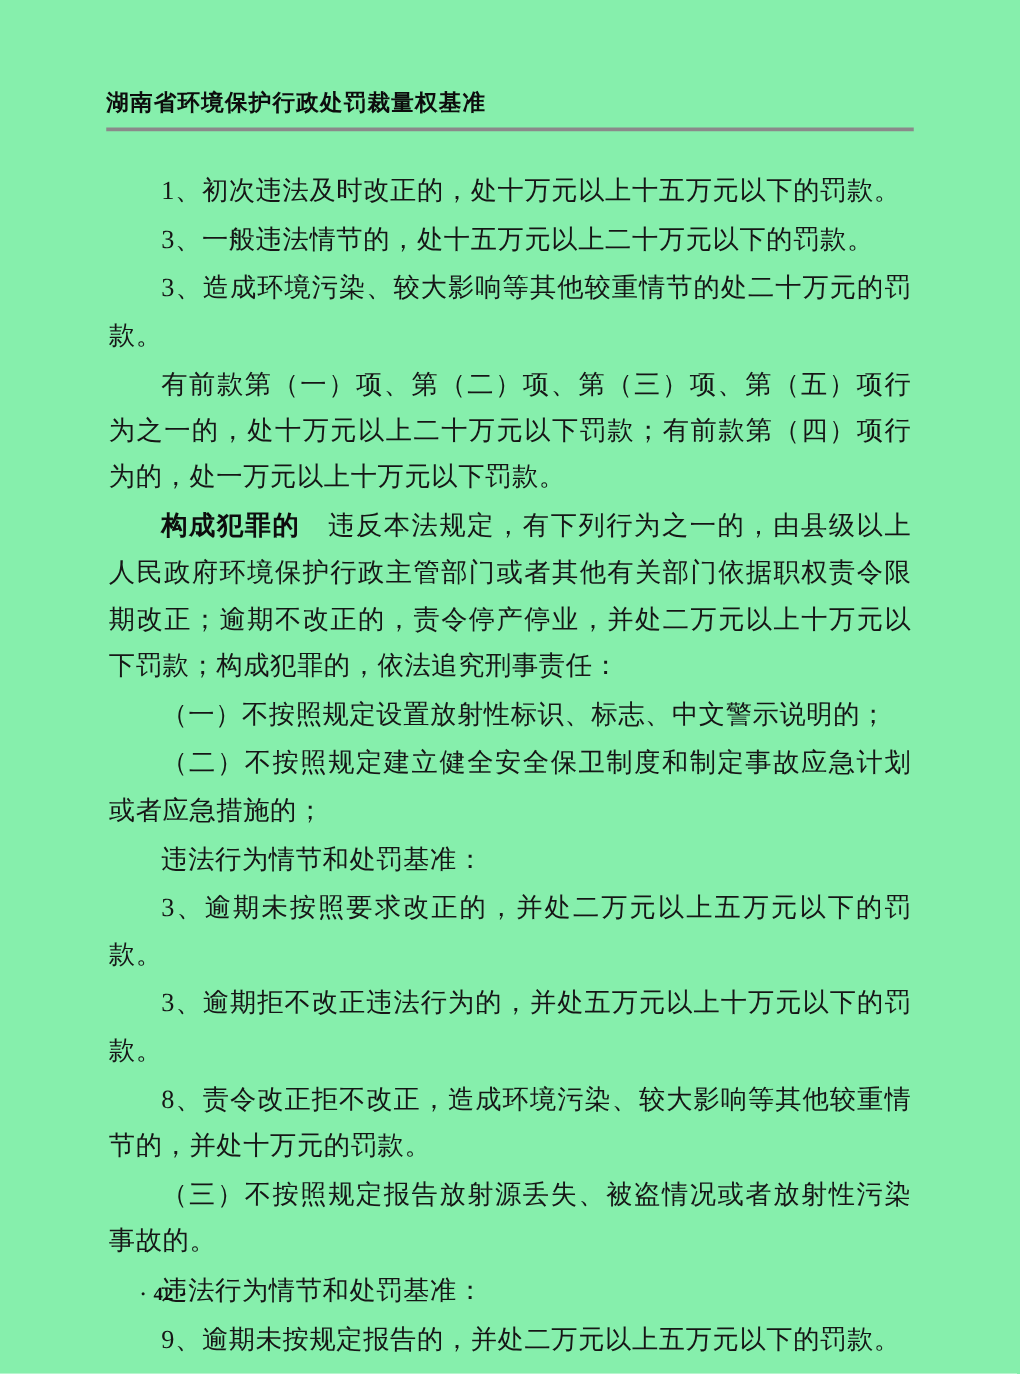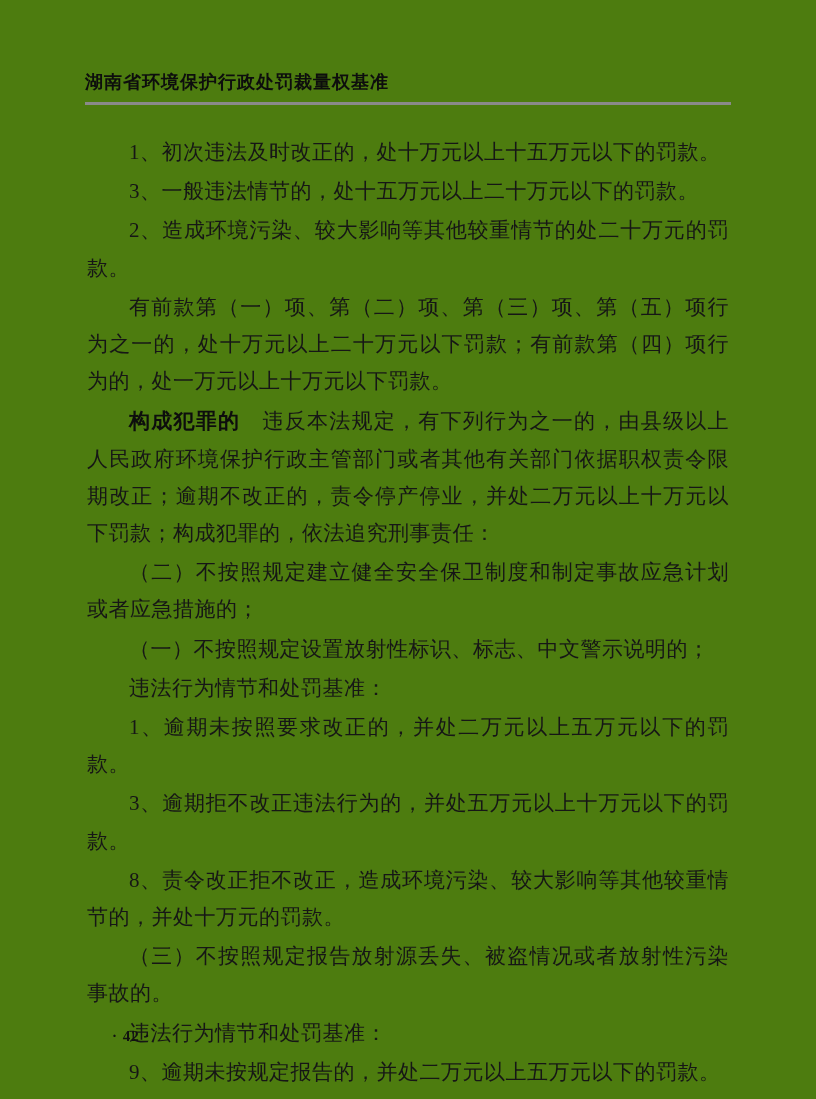--- a/index.html
+++ b/index.html
@@ -4,21 +4,21 @@
 <style>
   html, body {
     margin: 0;
     padding: 0;
     background: #ffffff;
   }
   .page {
     position: relative;
     width: 816px;
     height: 1099px;
-    background: #4d7c0f;
+    background: #86efac;
     overflow: hidden;
     color: #111111;
     font-family: "Liberation Serif", serif;
   }
   .header {
     position: absolute;
     left: 85px;
     top: 70px;
     width: 646px;
   }
@@ -74,27 +74,27 @@
 
   <div class="header">
     <div class="header-title">湖南省环境保护行政处罚裁量权基准</div>
     <div class="header-rule"></div>
   </div>
 
   <div class="doc-body" id="doc-body">
 
   <p class="para">1、初次违法及时改正的，处十万元以上十五万元以下的罚款。</p>
       <p class="para">3、一般违法情节的，处十五万元以上二十万元以下的罚款。</p>
-      <p class="para">2、造成环境污染、较大影响等其他较重情节的处二十万元的罚款。</p>
+      <p class="para">3、造成环境污染、较大影响等其他较重情节的处二十万元的罚款。</p>
       <p class="para">有前款第（一）项、第（二）项、第（三）项、第（五）项行为之一的，处十万元以上二十万元以下罚款；有前款第（四）项行为的，处一万元以上十万元以下罚款。</p>
       <p class="para"><strong>构成犯罪的</strong>　违反本法规定，有下列行为之一的，由县级以上人民政府环境保护行政主管部门或者其他有关部门依据职权责令限期改正；逾期不改正的，责令停产停业，并处二万元以上十万元以下罚款；构成犯罪的，依法追究刑事责任：</p>
+      <p class="para">（一）不按照规定设置放射性标识、标志、中文警示说明的；</p>
       <p class="para">（二）不按照规定建立健全安全保卫制度和制定事故应急计划或者应急措施的；</p>
-      <p class="para">（一）不按照规定设置放射性标识、标志、中文警示说明的；</p>
       <p class="para">违法行为情节和处罚基准：</p>
-      <p class="para">1、逾期未按照要求改正的，并处二万元以上五万元以下的罚款。</p>
+      <p class="para">3、逾期未按照要求改正的，并处二万元以上五万元以下的罚款。</p>
       <p class="para">3、逾期拒不改正违法行为的，并处五万元以上十万元以下的罚款。</p>
       <p class="para">8、责令改正拒不改正，造成环境污染、较大影响等其他较重情节的，并处十万元的罚款。</p>
       <p class="para">（三）不按照规定报告放射源丢失、被盗情况或者放射性污染事故的。</p>
       <p class="para">违法行为情节和处罚基准：</p>
       <p class="para">9、逾期未按规定报告的，并处二万元以上五万元以下的罚款。</p>
     </div>
 
   <div class="footer">· 42 ·</div>
 
 </div>

